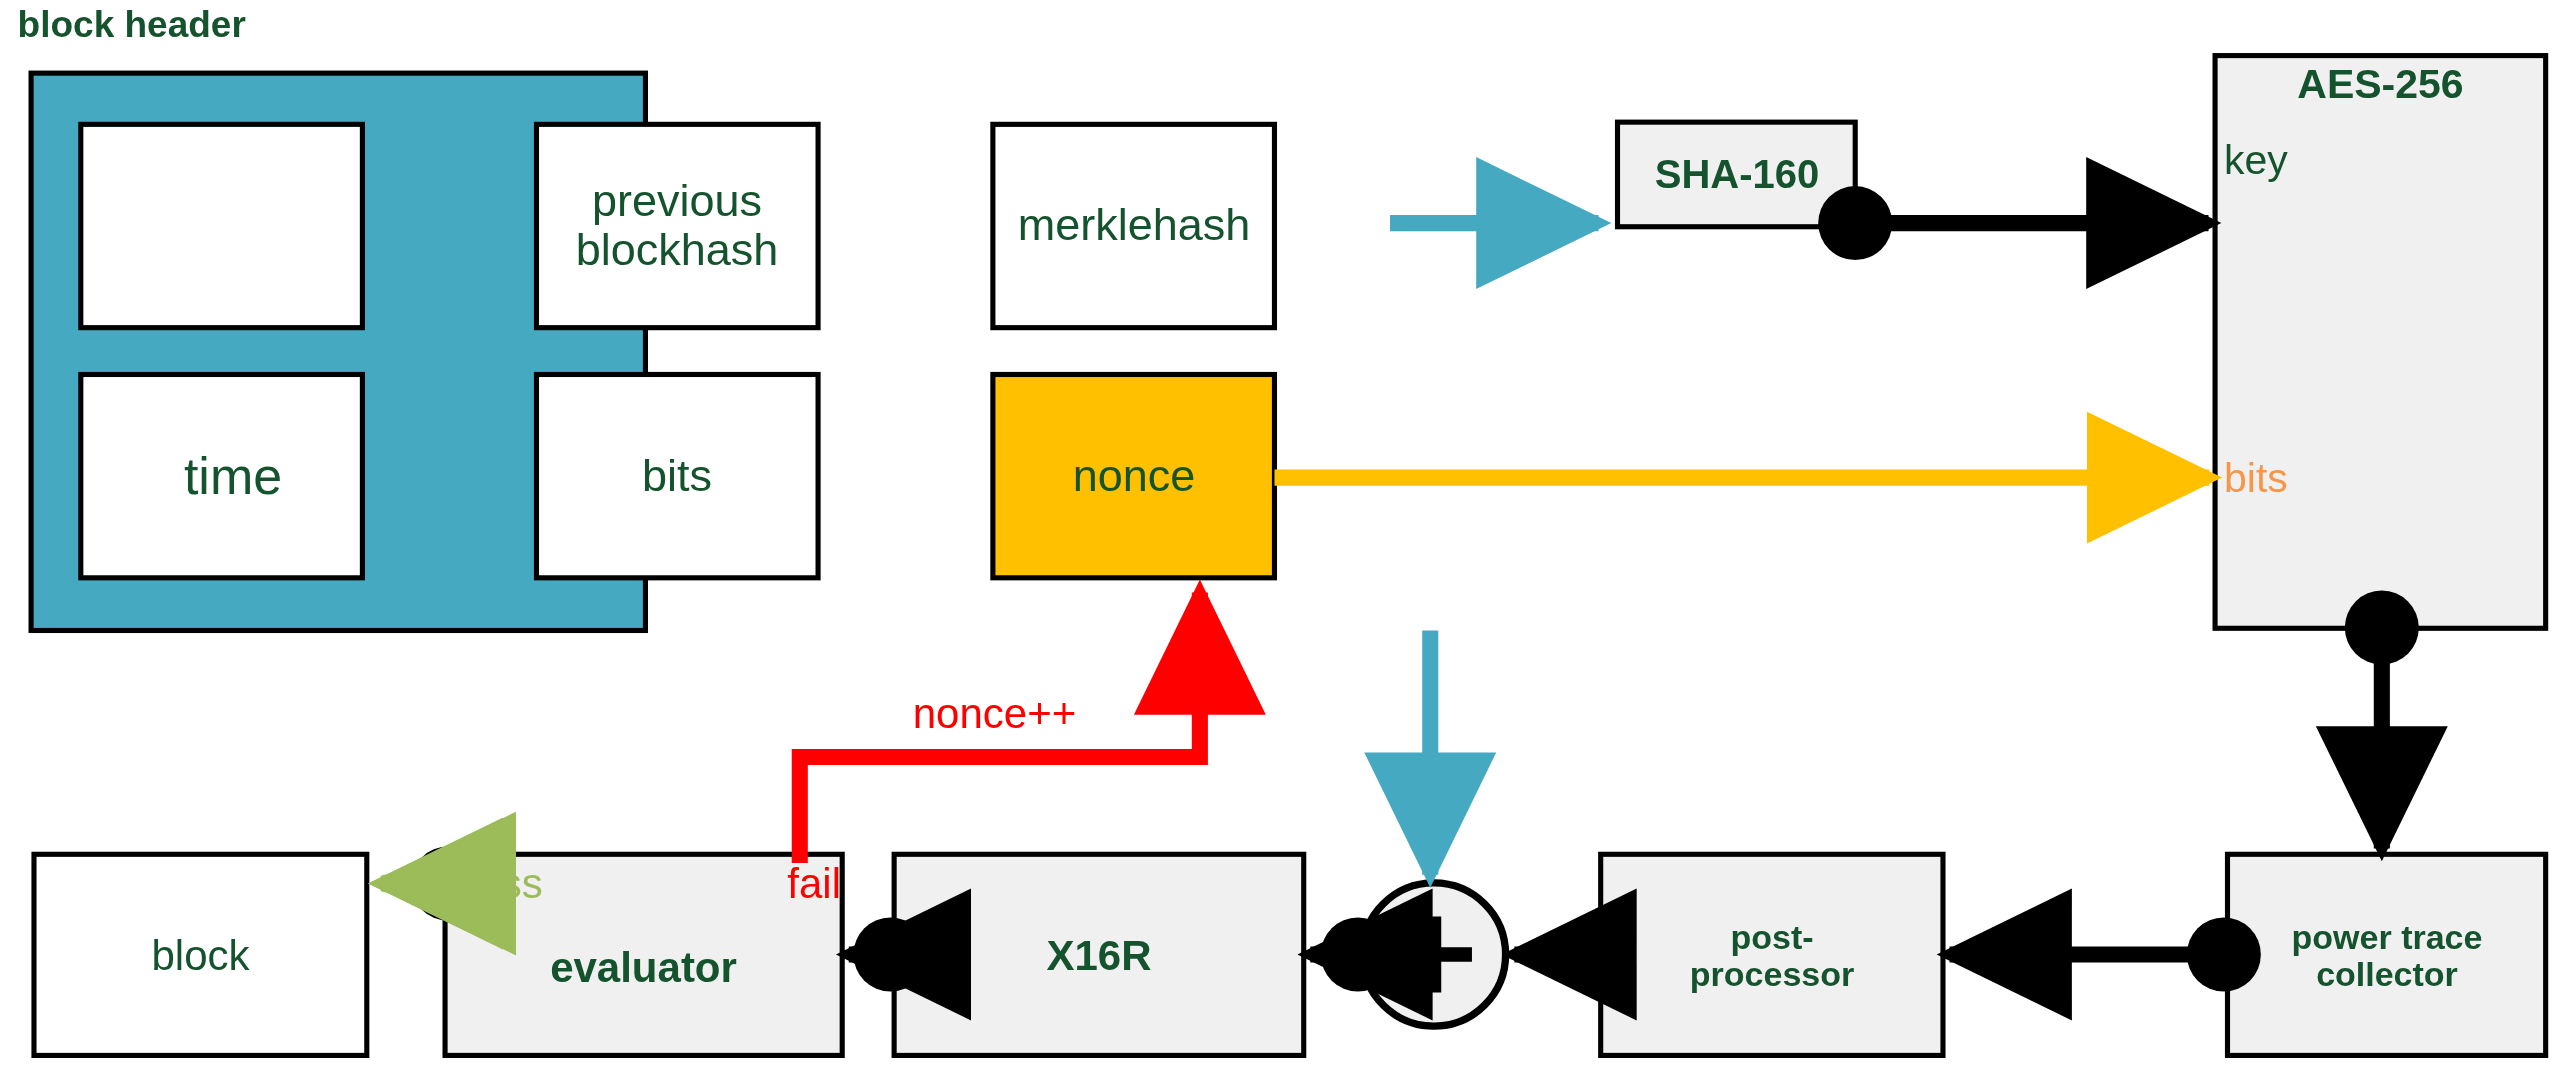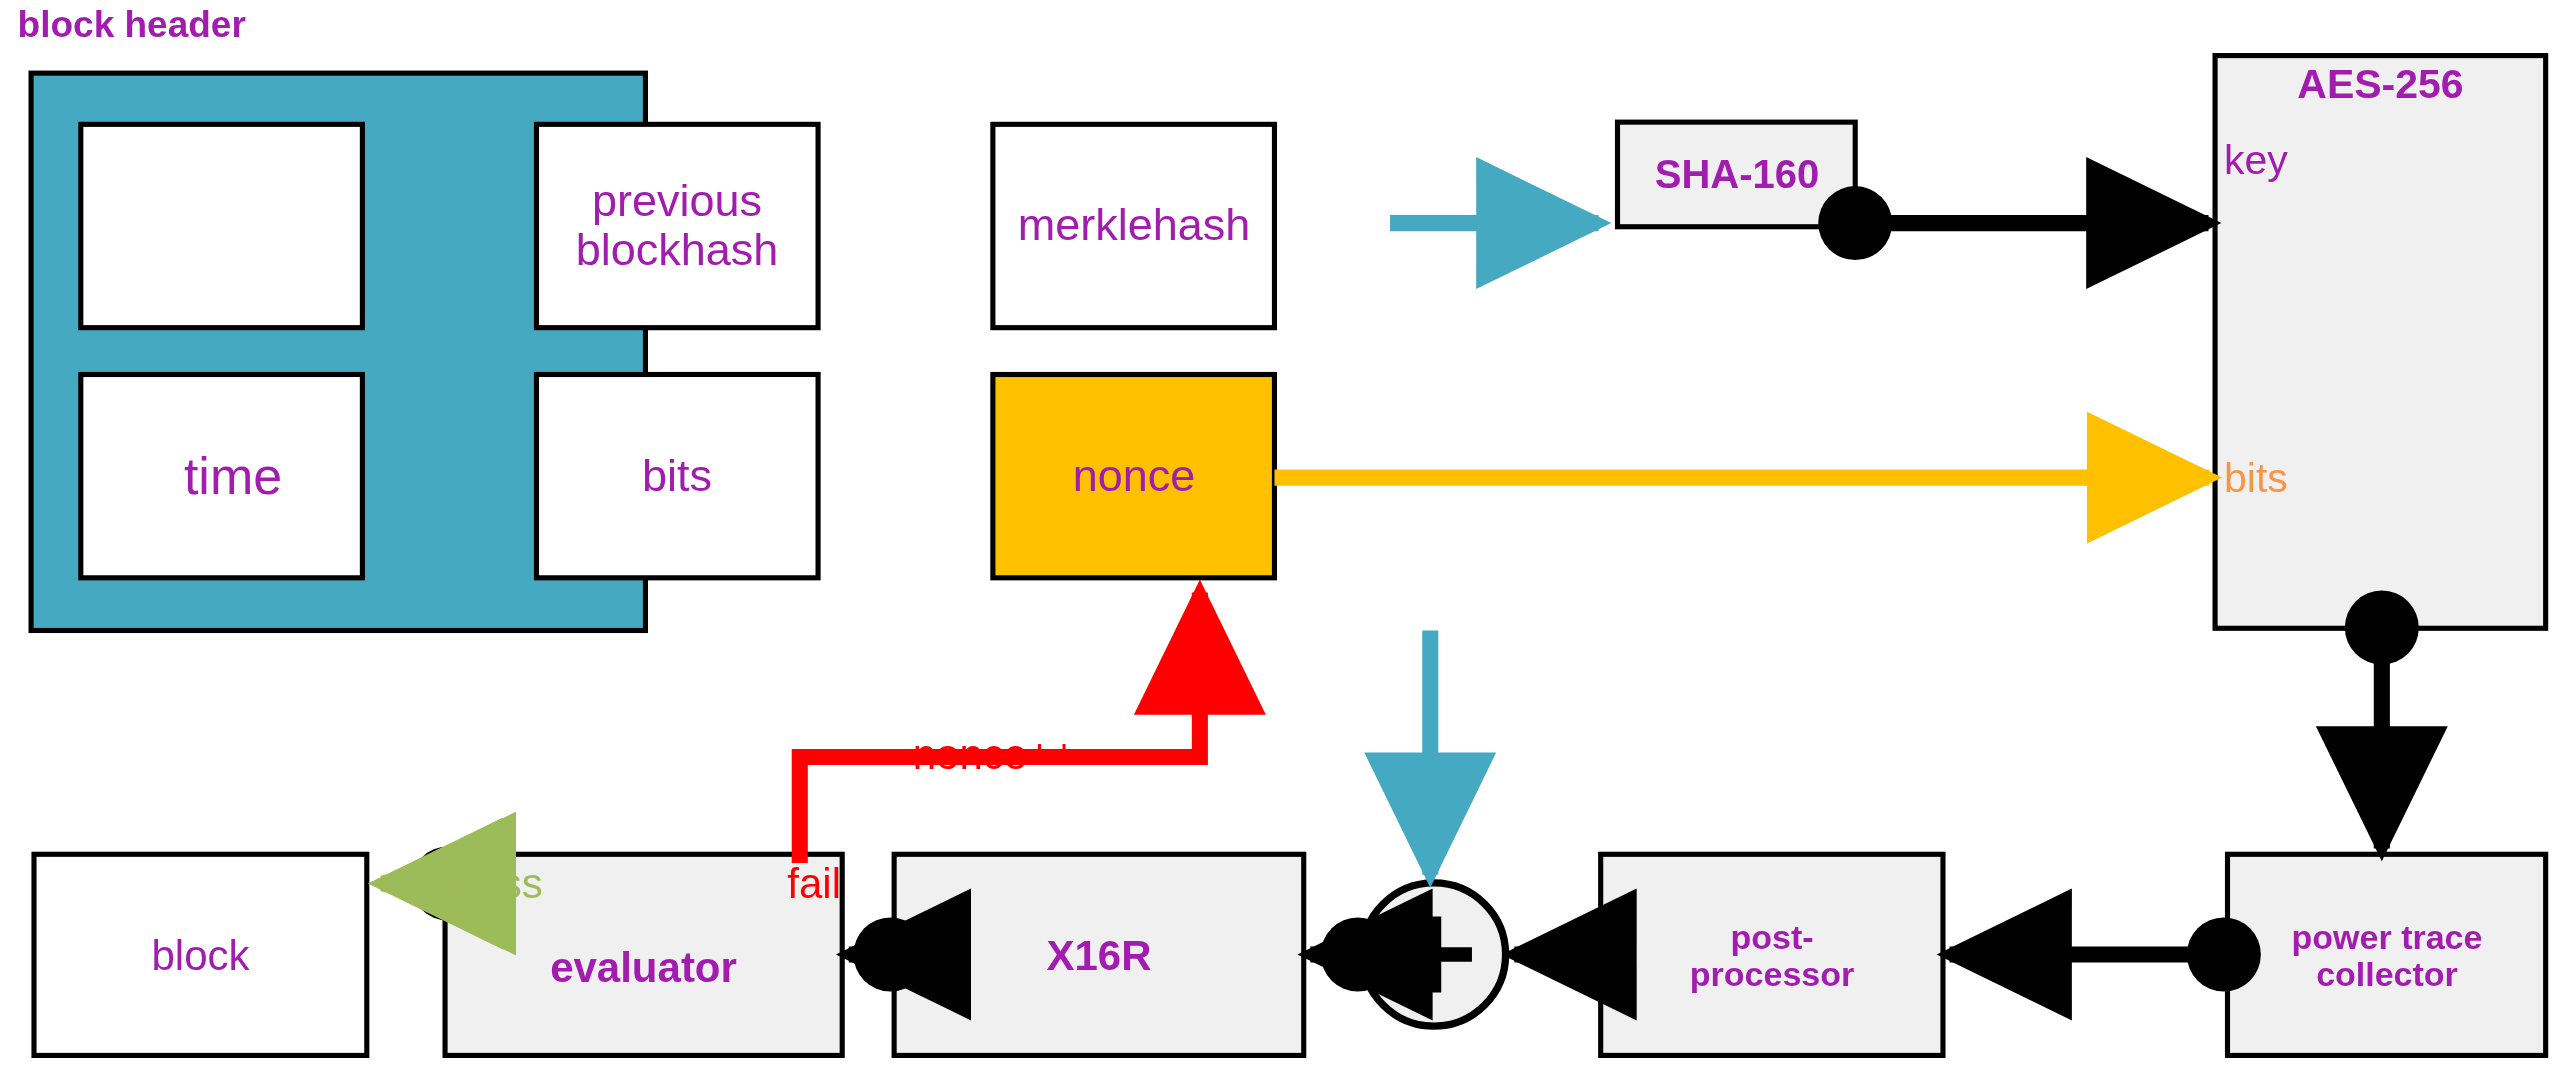--- a/index.html
+++ b/index.html
@@ -22,21 +22,21 @@
     width: 2576px;
     height: 1092px;
   }
   .node-text {
     position: absolute;
     display: flex;
     align-items: center;
     justify-content: center;
     text-align: center;
     line-height: 1.08;
-    color: #a21caf;
+    color: #14532d;
     pointer-events: none;
     white-space: pre-line;
   }
   .ttl-bold { font-weight: bold; }
   .ttl-reg  { font-weight: normal; }
 </style>
 </head>
 <body>
 
 <div id="stage">
@@ -137,20 +137,20 @@
 
   <div class="node-text ttl-bold" style="left:1601px; top:855px; width:342px; height:201px; font-size:34px;">post-
 processor</div>
 
   <div class="node-text ttl-bold" style="left:894px; top:855px; width:410px; height:201px; font-size:42px;">X16R</div>
 
   <div class="node-text ttl-bold" style="left:445px; top:878px; width:397px; height:179px; font-size:42px;">evaluator</div>
 
   <div class="node-text ttl-reg" style="left:34px; top:855px; width:333px; height:201px; font-size:42px;">block</div>
 
-  <div class="node-text ttl-reg" style="left:841px; top:688px; width:307px; height:51px; font-size:42px; color:#FF0000;margin-top:41px;">nonce++</div>
+  <div class="node-text ttl-reg" style="left:841px; top:688px; width:307px; height:51px; font-size:42px; color:#FF0000;">nonce++</div>
 
   <div class="node-text ttl-reg" style="left:739px; top:855px; width:102px; height:57px; justify-content:flex-end; font-size:42px; color:#FF0000;">fail</div>
 
   <div class="node-text ttl-reg" style="left:454px; top:855px; width:146px; height:57px; justify-content:flex-start; font-size:42px; color:#9CBB59;">pass</div>
 
 </div>
 
 
 </body></html>

